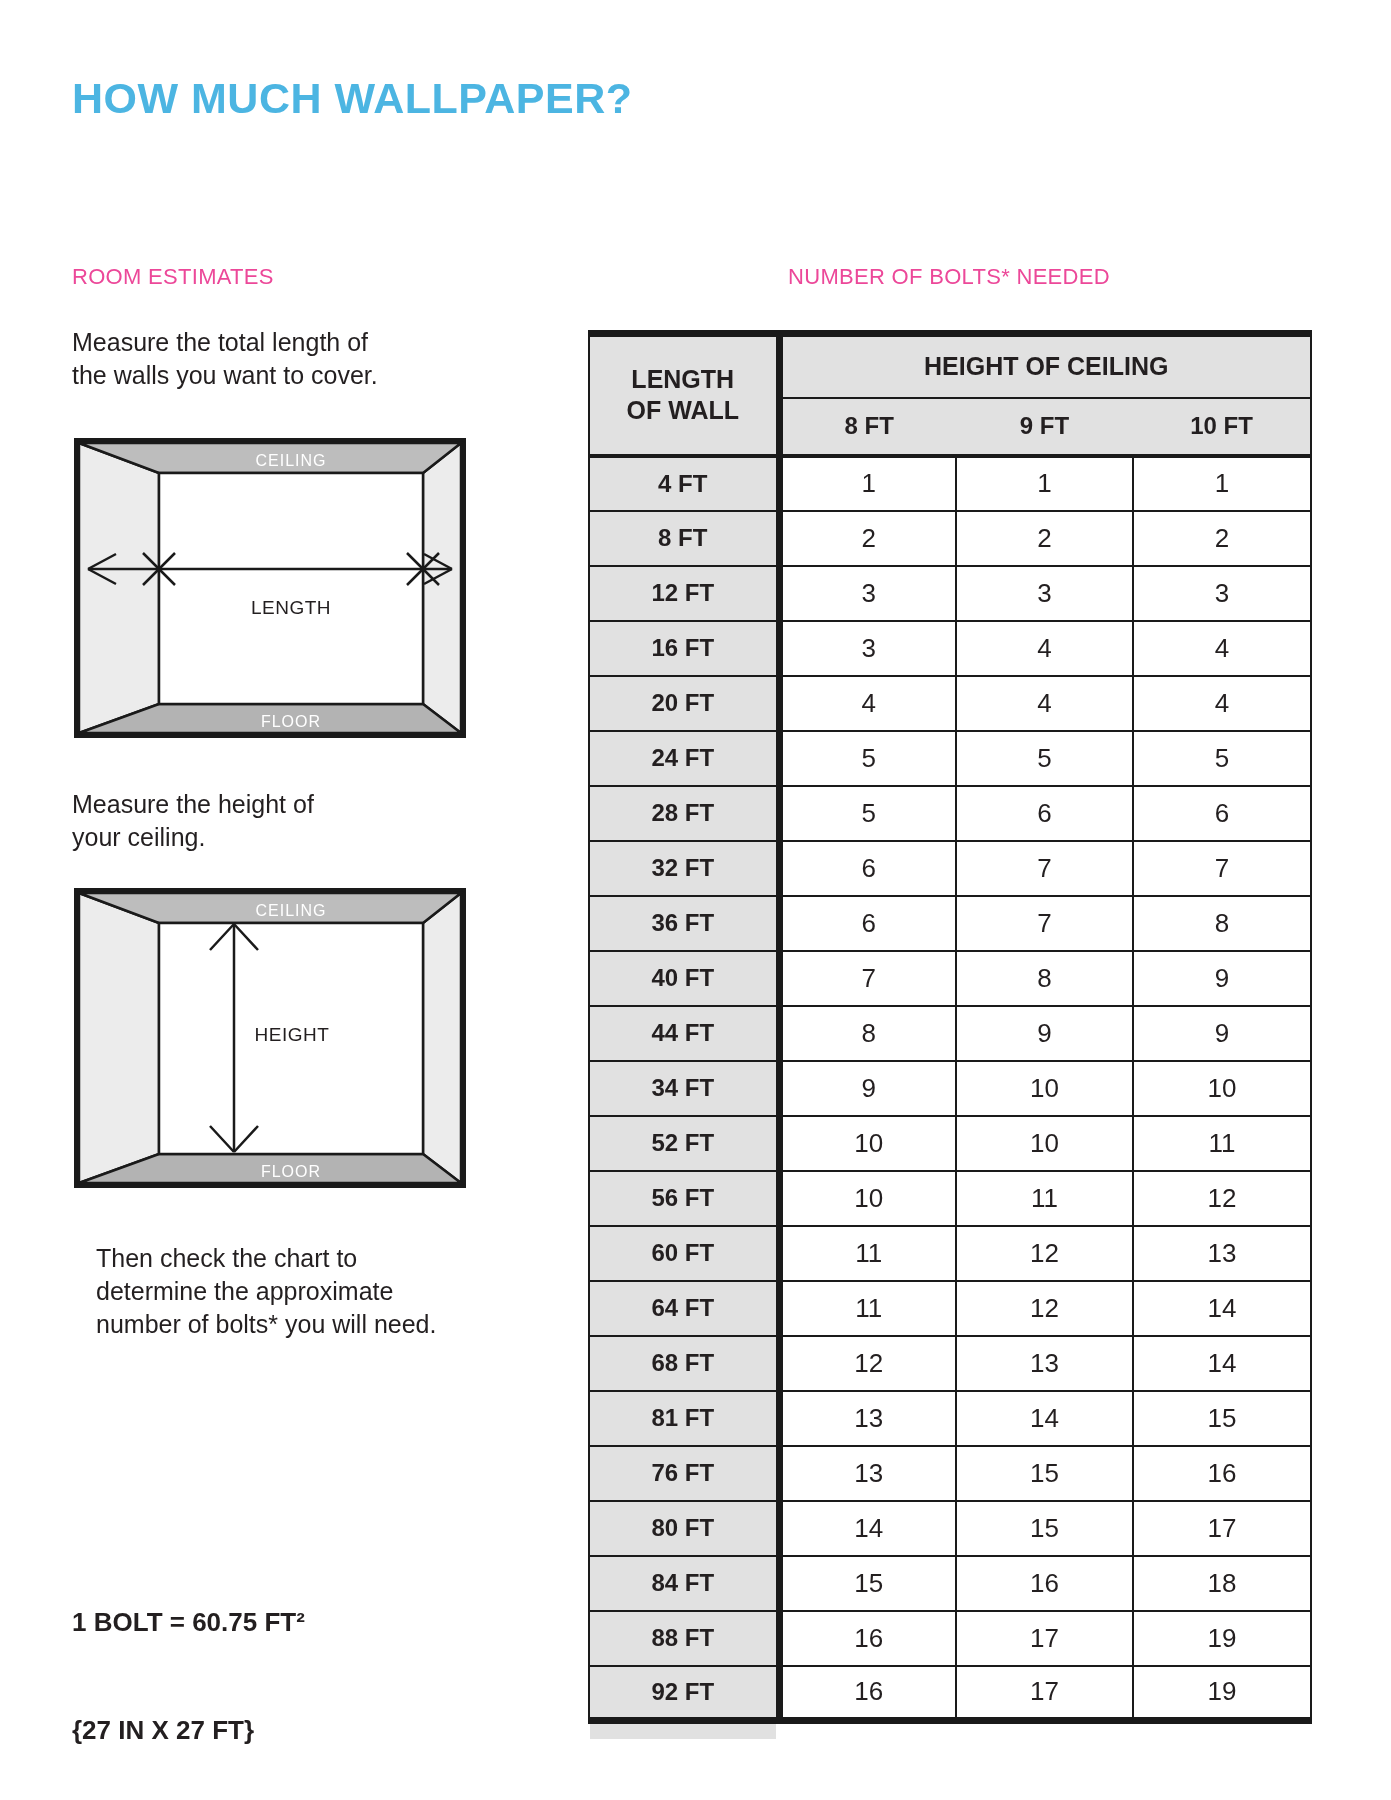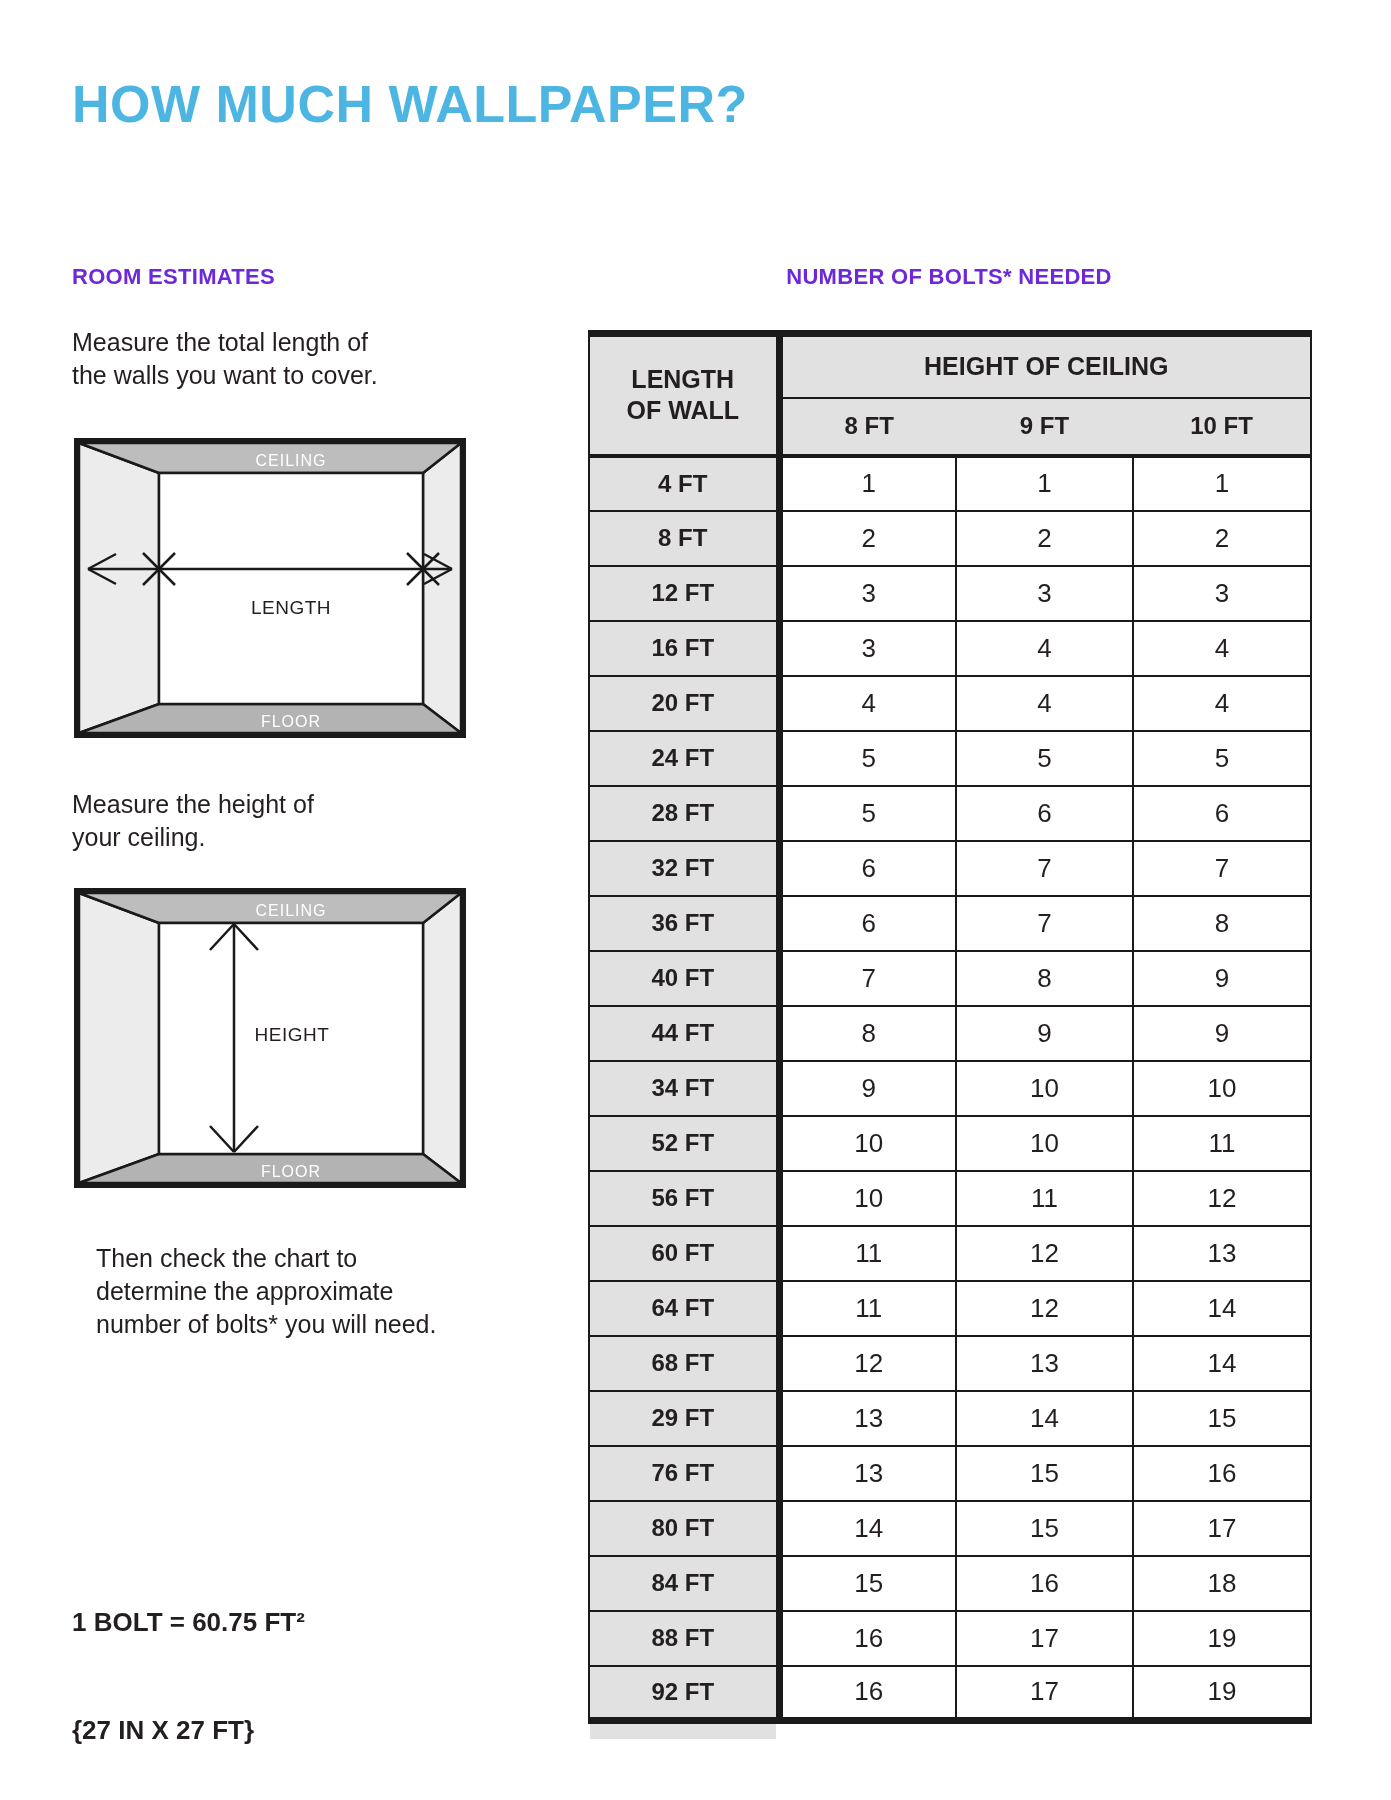--- a/index.html
+++ b/index.html
@@ -8,30 +8,30 @@
   .page {
     position: relative;
     width: 1391px;
     height: 1800px;
     background: #ffffff;
     overflow: hidden;
   }
   .page-title {
     position: absolute;
     left: 72px; top: 74px;
-    font-size: 52px;
+    font-size: 43px;
     font-weight: bold;
     letter-spacing: 0.5px;
     color: #4cb5e2;
   }
   .section-heading {
     position: absolute;
     font-size: 22px;
-    font-weight: bold;
-    color: #6d28d9;
+    font-weight: normal;
+    color: #ec4899;
     letter-spacing: 0.3px;
   }
   #room-estimates-heading { left: 72px; top: 264px; }
   #bolts-needed-heading { left: 588px; top: 264px; width: 722px; text-align: center; }
   .body-text {
     position: absolute;
     left: 72px;
     font-size: 25px;
     line-height: 33px;
     white-space: pre-wrap;
@@ -315,21 +315,21 @@
             <td class="bolt-count">12</td>
             <td class="bolt-count">14</td>
           </tr>
           <tr>
             <td class="wall-length">68 FT</td>
             <td class="bolt-count">12</td>
             <td class="bolt-count">13</td>
             <td class="bolt-count">14</td>
           </tr>
           <tr>
-            <td class="wall-length">29 FT</td>
+            <td class="wall-length">81 FT</td>
             <td class="bolt-count">13</td>
             <td class="bolt-count">14</td>
             <td class="bolt-count">15</td>
           </tr>
           <tr>
             <td class="wall-length">76 FT</td>
             <td class="bolt-count">13</td>
             <td class="bolt-count">15</td>
             <td class="bolt-count">16</td>
           </tr>

